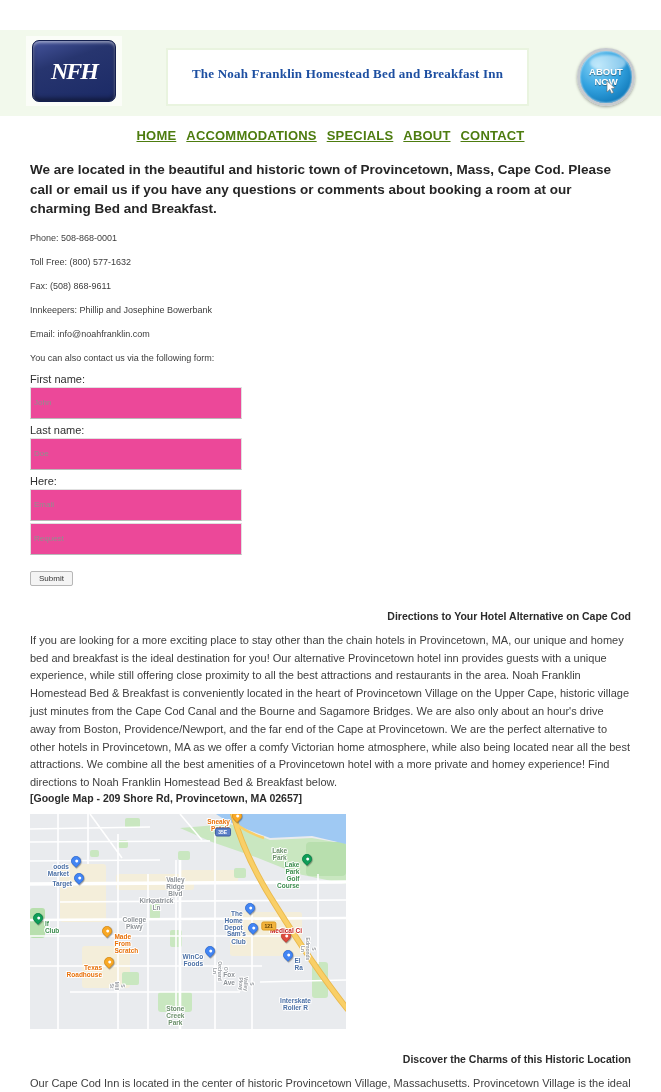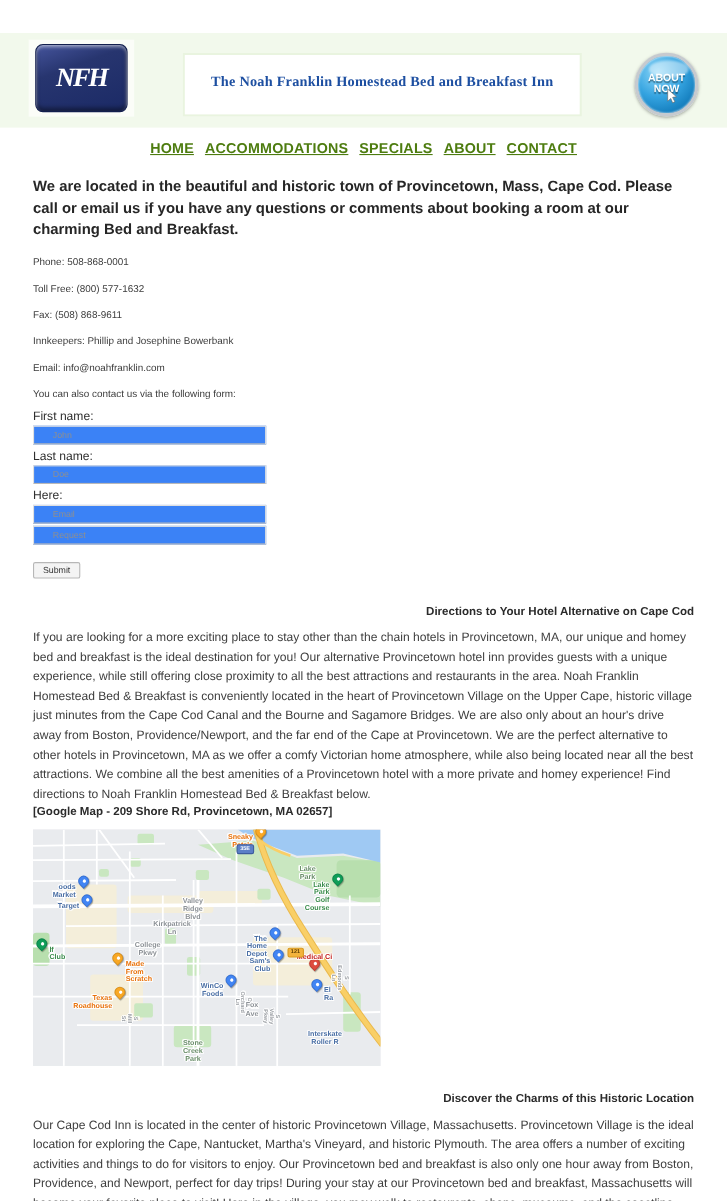--- a/index.html
+++ b/index.html
@@ -59,23 +59,23 @@
   .content { padding:0 30px; }
   .intro {
     margin-top:10px; font-size:13.5px; font-weight:700; color:#262626; line-height:1.45;
   }
   .contact-line { font-size:9px; color:#3c3c3c; margin-top:14px; }
 
   
   .contact-form { margin-top:10px; }
   .form-label { display:block; font-size:11px; color:#2f2f2f; margin-top:5px; }
   .form-input {
-    display:block; width:212px; height:17px; margin-top:2px;
+    display:block; width:212px; height:32px; margin-top:2px;
     border:1px solid #e0e0e0; border-bottom:1px solid #b9b9b9;
-    font-size:8px; padding:1px 17px; color:#333; background:#3b82f6;
+    font-size:8px; padding:1px 3px; color:#333; background:#ec4899;
   }
   .form-input::placeholder { color:#8f8f8f; font-size:8px; }
   .submit-btn {
     margin-top:16px; font-size:8px; color:#333; background:#f4f4f4;
     border:1px solid #b7b7b7; border-radius:2px; padding:2px 8px; cursor:pointer;
   }
 
   
   .section-heading { margin-top:24px; font-size:10.5px; font-weight:700; color:#2b2b2b;text-align:right; }
   .section-body { margin-top:10px; font-size:11px; line-height:1.62; color:#3e3e3e; }

